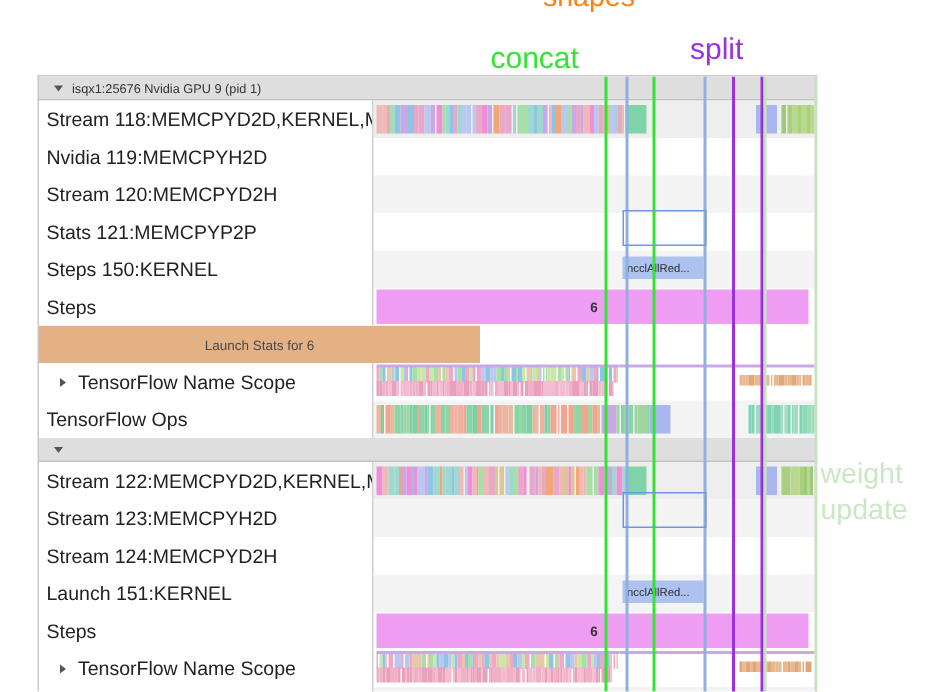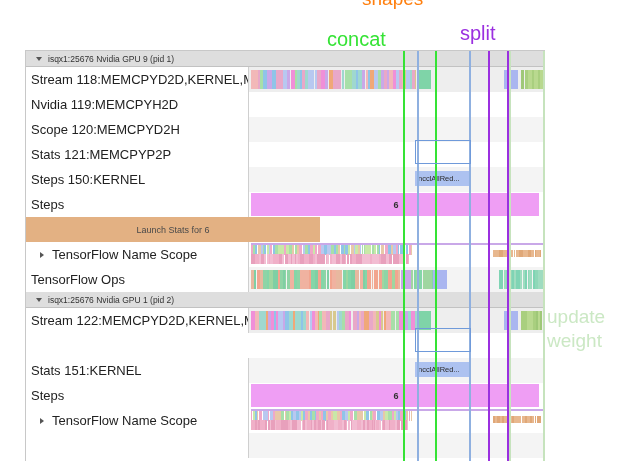--- a/index.html
+++ b/index.html
@@ -111,22 +111,22 @@
   .vline{position:absolute;width:2px;top:0;bottom:0;pointer-events:none;}
 </style>
 </head>
 <body>
 
 <div class="annot" id="annot-clip">shapes</div>
 <div class="annot" id="annot-concat">concat</div>
 <div class="annot" id="annot-split">split</div>
 <div class="annot" id="annot-nccl">nccl</div>
 <div class="annot" id="annot-weight">
+  <div>weight</div>
   <div>update</div>
-  <div>weight</div>
 </div>
 
 <div id="panel">
   <div id="rows-container">
       <div class="group-header">
         <span class="caret"></span>
         <span>isqx1:25676 Nvidia GPU 9 (pid 1)</span>
       </div>
       <div class="row">
         <div class="row-label">
@@ -199,21 +199,21 @@
         </div>
       </div>
       <div class="row">
         <div class="row-label">
           <span>Nvidia 119:MEMCPYH2D</span>
         </div>
         <div class="row-track"></div>
       </div>
       <div class="row">
         <div class="row-label">
-          <span>Scope 120:MEMCPYD2H</span>
+          <span>Stream 120:MEMCPYD2H</span>
         </div>
         <div class="row-track shade2"></div>
       </div>
       <div class="row">
         <div class="row-label">
           <span>Stats 121:MEMCPYP2P</span>
         </div>
         <div class="row-track"></div>
       </div>
       <div class="row">
@@ -504,21 +504,20 @@
           <div class="strip" style="left: 280.277px; width: 3.22389px; top: 3px; bottom: 3px; background: rgb(159, 220, 192);"></div>
           <div class="strip" style="left: 283.501px; width: 2.63198px; top: 3px; bottom: 3px; background: rgb(127, 212, 180);"></div>
           <div class="strip" style="left: 286.133px; width: 2.54817px; top: 3px; bottom: 3px; background: rgb(143, 216, 184);"></div>
           <div class="strip" style="left: 288.681px; width: 3.16051px; top: 3px; bottom: 3px; background: rgb(159, 220, 192);"></div>
           <div class="strip" style="left: 291.842px; width: 2.03765px; top: 3px; bottom: 3px; background: rgb(159, 220, 192);"></div>
           <div class="strip" style="left: 293.879px; width: 0.12078px; top: 3px; bottom: 3px; background: rgb(159, 220, 192);"></div>
         </div>
       </div>
       <div class="group-header">
         <span class="caret"></span>
-        <span>isqx1:25676 Nvidia GPU 1 (pid 2)</span>
       </div>
       <div class="row">
         <div class="row-label">
           <span>Stream 122:MEMCPYD2D,KERNEL,MI</span>
         </div>
         <div class="row-track shade">
           <div class="strip" style="left: 2px; width: 3.641px; top: 3px; bottom: 3px; background: rgb(240, 143, 216);"></div>
           <div class="strip" style="left: 5.641px; width: 4.38493px; top: 3px; bottom: 3px; background: rgb(242, 184, 184);"></div>
           <div class="strip" style="left: 10.4862px; width: 3.99562px; top: 3px; bottom: 3px; background: rgb(159, 216, 207);"></div>
           <div class="strip" style="left: 14.4818px; width: 2.32352px; top: 3px; bottom: 3px; background: rgb(159, 216, 207);"></div>
@@ -577,25 +576,34 @@
           <div class="strip" style="left: 275.015px; width: 3.04943px; top: 3px; bottom: 3px; background: rgb(169, 207, 127);"></div>
           <div class="strip" style="left: 278.064px; width: 3.36154px; top: 3px; bottom: 3px; background: rgb(185, 217, 143);"></div>
           <div class="strip" style="left: 281.426px; width: 2.21567px; top: 3px; bottom: 3px; background: rgb(185, 217, 143);"></div>
           <div class="strip" style="left: 283.642px; width: 2.91461px; top: 3px; bottom: 3px; background: rgb(169, 207, 127);"></div>
           <div class="strip" style="left: 286.556px; width: 2.40366px; top: 3px; bottom: 3px; background: rgb(159, 200, 120);"></div>
           <div class="strip" style="left: 288.96px; width: 1.7687px; top: 3px; bottom: 3px; background: rgb(185, 217, 143);"></div>
           <div class="strip" style="left: 290.729px; width: 2.58817px; top: 3px; bottom: 3px; background: rgb(159, 200, 120);"></div>
         </div>
       </div>
       <div class="row">
+        <div class="row-label">
+          <span>Stream 123:MEMCPYH2D</span>
+        </div>
+        <div class="row-track shade2"></div>
+      </div>
+      <div class="row">
+        <div class="row-label">
+          <span>Stream 124:MEMCPYD2H</span>
+        </div>
         <div class="row-track"></div>
       </div>
       <div class="row">
         <div class="row-label">
-          <span>Stats 151:KERNEL</span>
+          <span>Launch 151:KERNEL</span>
         </div>
         <div class="row-track shade2">
           <div class="nccl-box" style="left: 166px; width: 54px;">ncclAllRed...</div>
         </div>
       </div>
       <div class="row">
         <div class="row-label">
           <span>Steps</span>
         </div>
         <div class="row-track">

